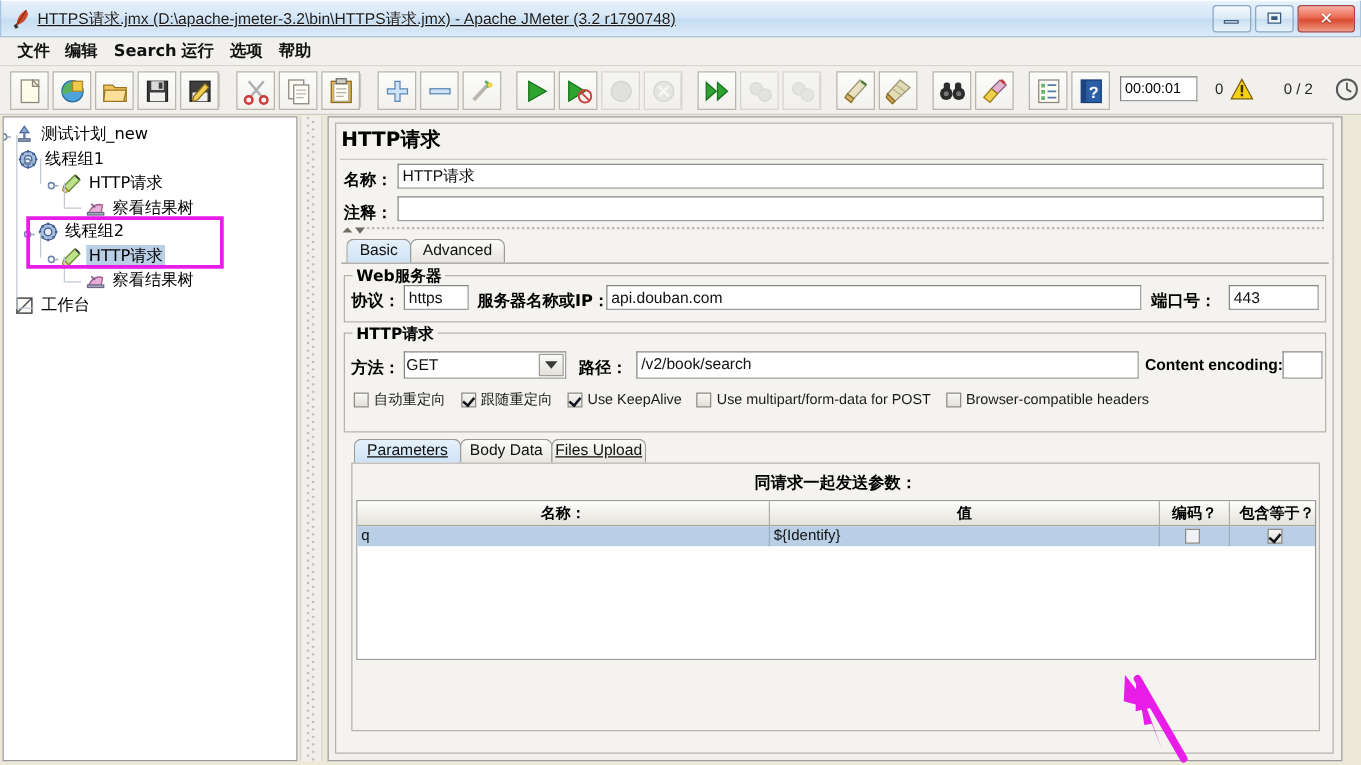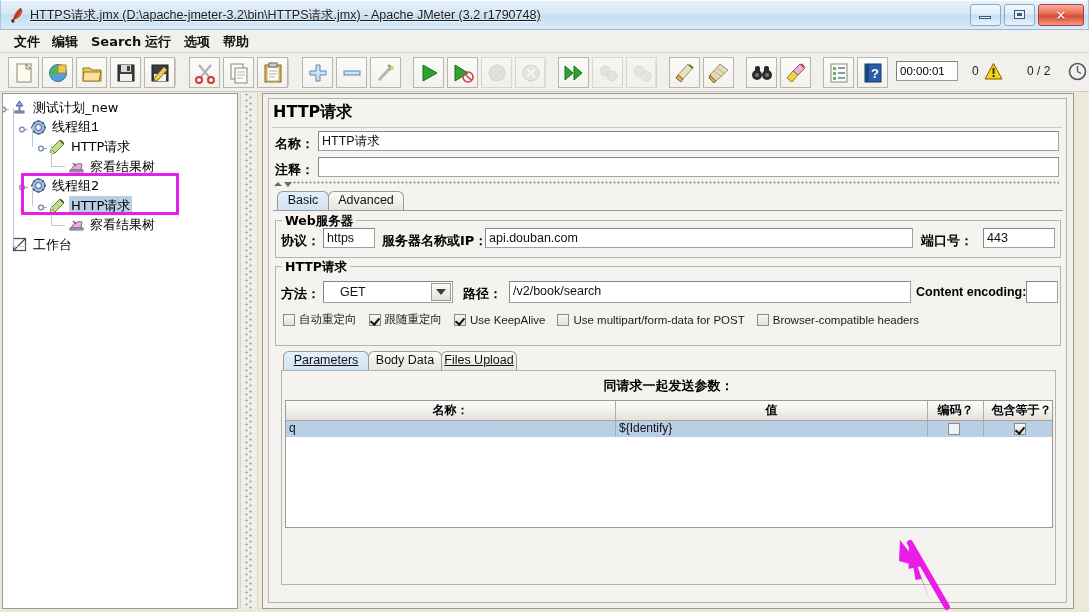--- a/index.html
+++ b/index.html
@@ -258,21 +258,21 @@
     white-space: nowrap;
   }
 
   
   .jcombo {
     position: absolute; background: #fff;
     border: 1px solid #a0a0a0;
     border-top-color: #878787; border-left-color: #878787;
     box-sizing: border-box;
     font-size: 12.5px; color: #111;
-    padding: 3px 0 0 16px;
+    padding: 3px 0 0 1px;
     font-family: "Liberation Sans", sans-serif;
     overflow: hidden; white-space: nowrap;
   }
   .jcombo .arrowbtn {
     position: absolute; right: 1px; top: 1px; bottom: 1px; width: 20px;
     background: linear-gradient(to bottom, #fafaf8, #e3e1da);
     border: 1px solid #9f9c94;
     box-sizing: border-box;
     display: flex; align-items: center; justify-content: center;
   }
@@ -638,21 +638,21 @@
                 <rect x="7.5" y="7" width="2" height="5" fill="#6b7fa8"></rect>
                 <rect x="4" y="12" width="9" height="2" fill="#9aa8c0" stroke="#5a6a88"></rect>
               </svg>
             </span>
             <span class="tlabel">测试计划_new</span>
           </div>
           <div class="thandle" style="left: -3px; top: 9px;"><svg width="9" height="9" viewBox="0 0 9 9">
               <circle cx="3" cy="4.5" r="2.4" fill="none" stroke="#6d87a8" stroke-width="1.3"></circle>
               <path d="M5.4 4.5 h3.4" stroke="#9aa8b8" stroke-width="1.2"></path>
             </svg></div>
-          <div class="tnode" style="left: 27px; top: 23.5px; font-family: Liberation Mono, monospace;">
+          <div class="tnode" style="left: 11px; top: 23.5px;">
             <span class="ticon">
               <svg width="17" height="17" viewBox="0 0 17 17">
                 <circle cx="8.5" cy="8.5" r="6.5" fill="#a8bde0" stroke="#3b5c8c"></circle>
                 <circle cx="8.5" cy="8.5" r="3" fill="#e8eef8" stroke="#3b5c8c"></circle>
                 <path d="M8.5 1 v2 M8.5 14 v2 M1 8.5 h2 M14 8.5 h2 M3.4 3.4 l1.5 1.5 M12.1 12.1 l1.5 1.5 M13.6 3.4 l-1.5 1.5 M4.9 12.1 l-1.5 1.5" stroke="#3b5c8c" stroke-width="1.4"></path>
               </svg>
             </span>
             <span class="tlabel">线程组1</span>
           </div>
           <div class="thandle" style="left: 16px; top: 28.5px;"><svg width="9" height="9" viewBox="0 0 9 9">

